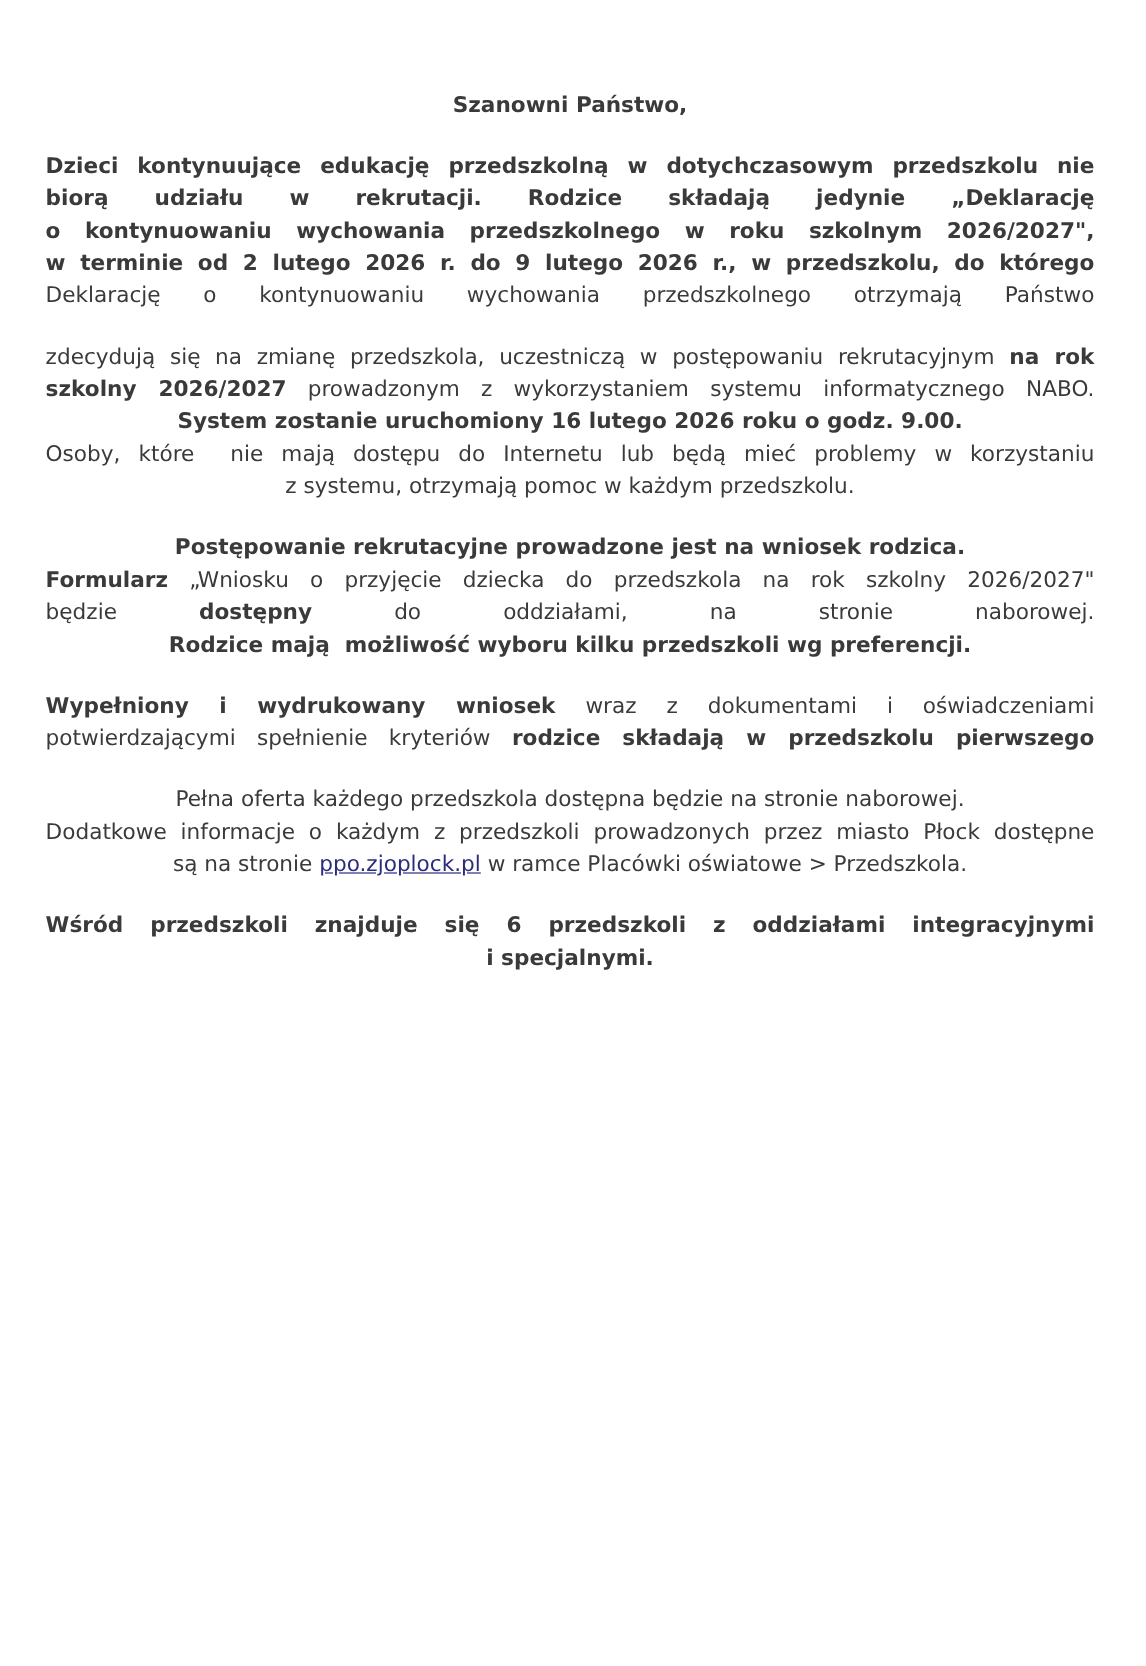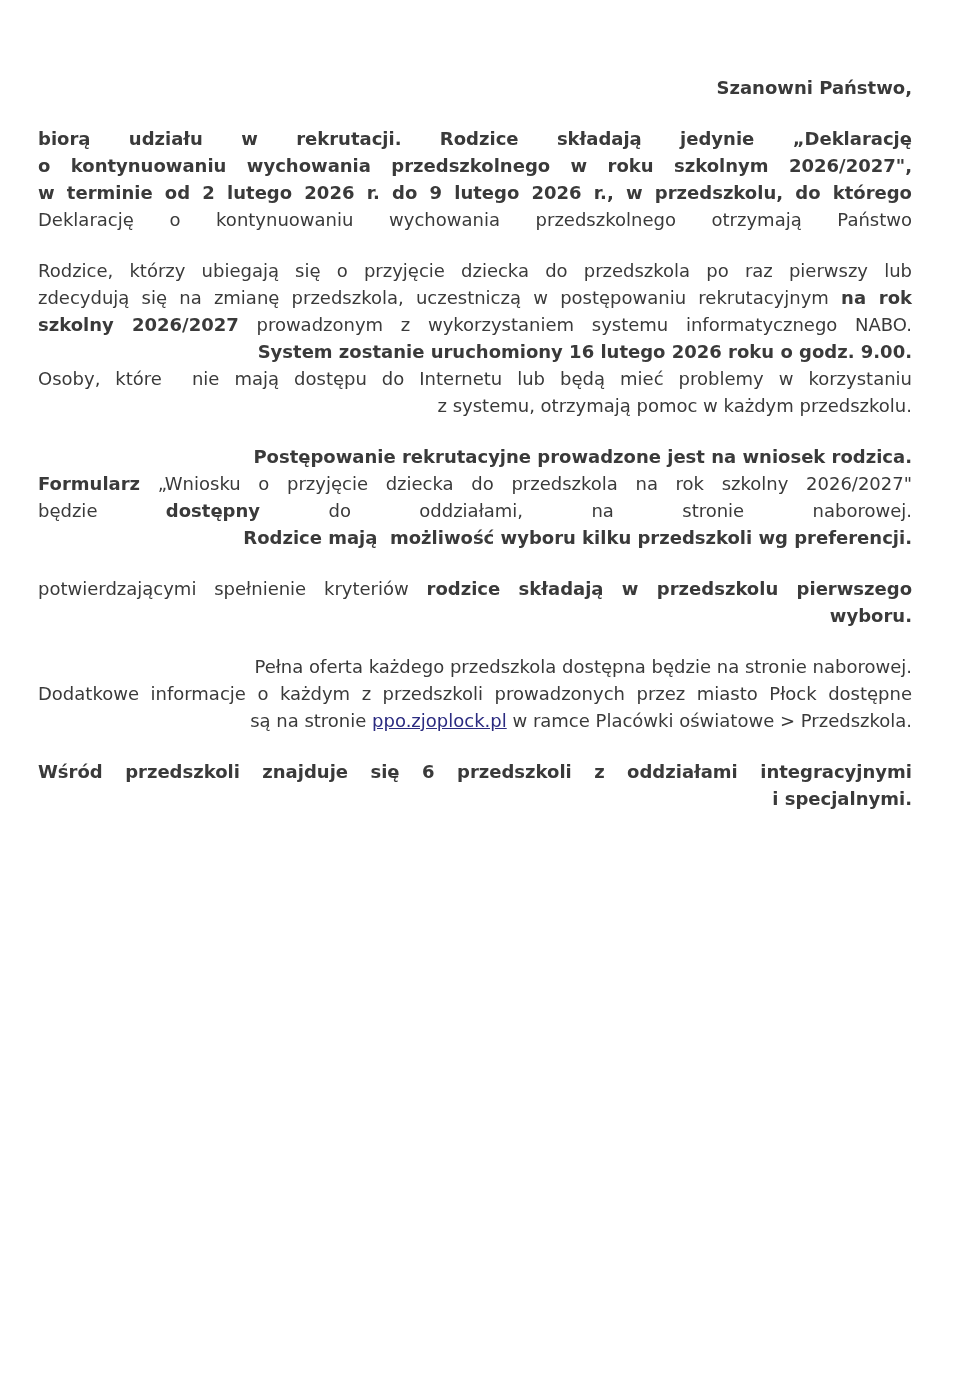--- a/index.html
+++ b/index.html
@@ -22,21 +22,21 @@
   }
   .content {
     width: 874px;
   }
   .paragraph + .paragraph {
     margin-top: 24px;
   }
   .line {
     font-size: 18px;
     line-height: 27px;
-    text-align: right;
+    text-align: center;
     white-space: pre-wrap;
   }
   .line.stretch {
     text-align: justify;
     text-align-last: justify;
   }
   .b {
     font-weight: bold;
   }
   a.doclink {
@@ -46,42 +46,42 @@
 </style>
 </head>
 <body>
 
 <div class="page">
   <div class="content">
       <div class="paragraph">
         <div class="line"><span class="b">Szanowni Państwo,</span></div>
       </div>
       <div class="paragraph">
+        <div class="line stretch"><span class="b">Dzieci kontynuujące edukację przedszkolną w dotychczasowym przedszkolu nie</span></div>
         <div class="line stretch"><span class="b">biorą udziału w rekrutacji. Rodzice składają jedynie „Deklarację</span></div>
         <div class="line stretch"><span class="b">o kontynuowaniu wychowania przedszkolnego w roku szkolnym 2026/2027",</span></div>
         <div class="line stretch"><span class="b">w terminie od 2 lutego 2026 r. do 9 lutego 2026 r., w przedszkolu, do którego</span></div>
         <div class="line stretch"><span>Deklarację o kontynuowaniu wychowania przedszkolnego otrzymają Państwo</span></div>
       </div>
       <div class="paragraph">
-        <div class="line stretch"><span>Rodzice, którzy ubiegają się o przyjęcie dziecka do przedszkola po raz pierwszy lub</span></div>
         <div class="line stretch"><span>zdecydują się na zmianę przedszkola, uczestniczą w postępowaniu rekrutacyjnym </span><span class="b">na rok</span></div>
         <div class="line stretch"><span class="b">szkolny 2026/2027</span><span> prowadzonym z wykorzystaniem systemu informatycznego NABO.</span></div>
         <div class="line"><span class="b">System zostanie uruchomiony 16 lutego 2026 roku o godz. 9.00.</span></div>
         <div class="line stretch"><span>Osoby, które&nbsp; nie mają dostępu do Internetu lub będą mieć problemy w korzystaniu</span></div>
         <div class="line"><span>z systemu, otrzymają pomoc w każdym przedszkolu.</span></div>
       </div>
       <div class="paragraph">
         <div class="line"><span class="b">Postępowanie rekrutacyjne prowadzone jest na wniosek rodzica.</span></div>
         <div class="line stretch"><span class="b">Formularz</span><span> „Wniosku o przyjęcie dziecka do przedszkola na rok szkolny 2026/2027"</span></div>
         <div class="line stretch"><span>będzie </span><span class="b">dostępny</span><span> do oddziałami, na stronie naborowej.</span></div>
         <div class="line"><span class="b">Rodzice mają&nbsp; możliwość wyboru kilku przedszkoli wg preferencji.</span></div>
       </div>
       <div class="paragraph">
+        <div class="line stretch"><span class="b">Wypełniony i wydrukowany wniosek</span><span> wraz z dokumentami i oświadczeniami</span></div>
         <div class="line stretch"><span>potwierdzającymi spełnienie kryteriów </span><span class="b">rodzice składają w przedszkolu pierwszego</span></div>
-        <div class="line"><span class="b">wyboru.</span></div>
       </div>
       <div class="paragraph">
         <div class="line"><span>Pełna oferta każdego przedszkola dostępna będzie na stronie naborowej.</span></div>
         <div class="line stretch"><span>Dodatkowe informacje o każdym z przedszkoli prowadzonych przez miasto Płock dostępne</span></div>
         <div class="line"><span>są na stronie </span><a class="doclink" href="#">ppo.zjoplock.pl</a><span> w ramce Placówki oświatowe &gt; Przedszkola.</span></div>
       </div>
       <div class="paragraph">
         <div class="line stretch"><span class="b">Wśród przedszkoli znajduje się 6 przedszkoli z oddziałami integracyjnymi</span></div>
         <div class="line"><span class="b">i specjalnymi.</span></div>
       </div>

